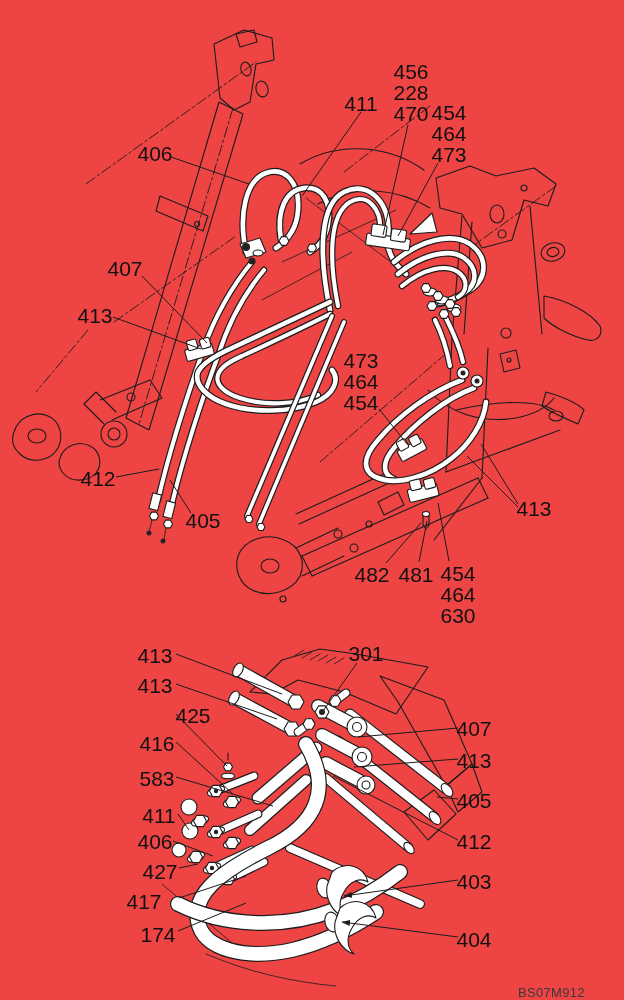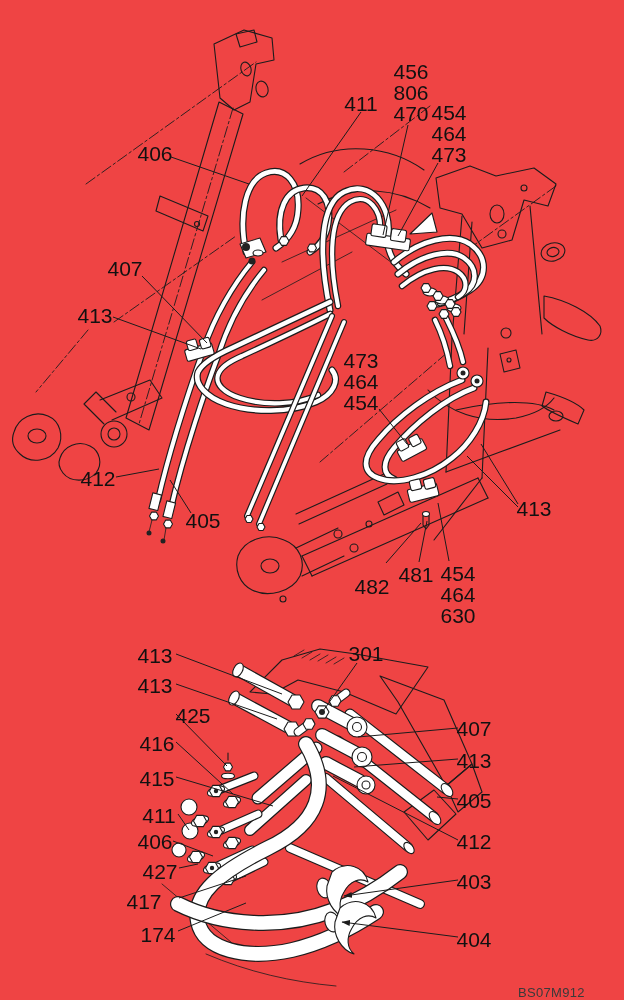--- a/index.html
+++ b/index.html
@@ -351,21 +351,21 @@
         <polyline points="458,799 437,797" class="leader"></polyline>
         <polyline points="458,840 333,776" class="leader"></polyline>
         <polyline points="458,880 344,896" class="leader" marker-end="url(#arr)"></polyline>
         <polyline points="458,937 342,922" class="leader" marker-end="url(#arr)"></polyline>
       </g>
 </svg>
 
 <div id="label-layer">
       <div class="callout" style="left: 411px; top: 61px;">
         <div>456</div>
-        <div>806</div>
+        <div>228</div>
         <div>470</div>
       </div>
       <div class="callout" style="left: 449px; top: 102px;">
         <div>454</div>
         <div>464</div>
         <div>473</div>
       </div>
       <div class="callout" style="left: 361px; top: 93px;">
         <div>411</div>
       </div>
@@ -385,21 +385,21 @@
       </div>
       <div class="callout" style="left: 98px; top: 468px;">
         <div>412</div>
       </div>
       <div class="callout" style="left: 203px; top: 510px;">
         <div>405</div>
       </div>
       <div class="callout" style="left: 534px; top: 498px;">
         <div>413</div>
       </div>
-      <div class="callout" style="left: 372px; top: 564px; margin-top: 12px;">
+      <div class="callout" style="left: 372px; top: 564px;">
         <div>482</div>
       </div>
       <div class="callout" style="left: 416px; top: 564px;">
         <div>481</div>
       </div>
       <div class="callout" style="left: 458px; top: 563px;">
         <div>454</div>
         <div>464</div>
         <div>630</div>
       </div>
@@ -409,21 +409,21 @@
       <div class="callout" style="left: 155px; top: 675px;">
         <div>413</div>
       </div>
       <div class="callout" style="left: 157px; top: 705px; margin-left: 36px;">
         <div>425</div>
       </div>
       <div class="callout" style="left: 157px; top: 733px;">
         <div>416</div>
       </div>
       <div class="callout" style="left: 157px; top: 768px;">
-        <div>415</div>
+        <div>583</div>
       </div>
       <div class="callout" style="left: 159px; top: 805px;">
         <div>411</div>
       </div>
       <div class="callout" style="left: 155px; top: 831px;">
         <div>406</div>
       </div>
       <div class="callout" style="left: 160px; top: 861px;">
         <div>427</div>
       </div>

